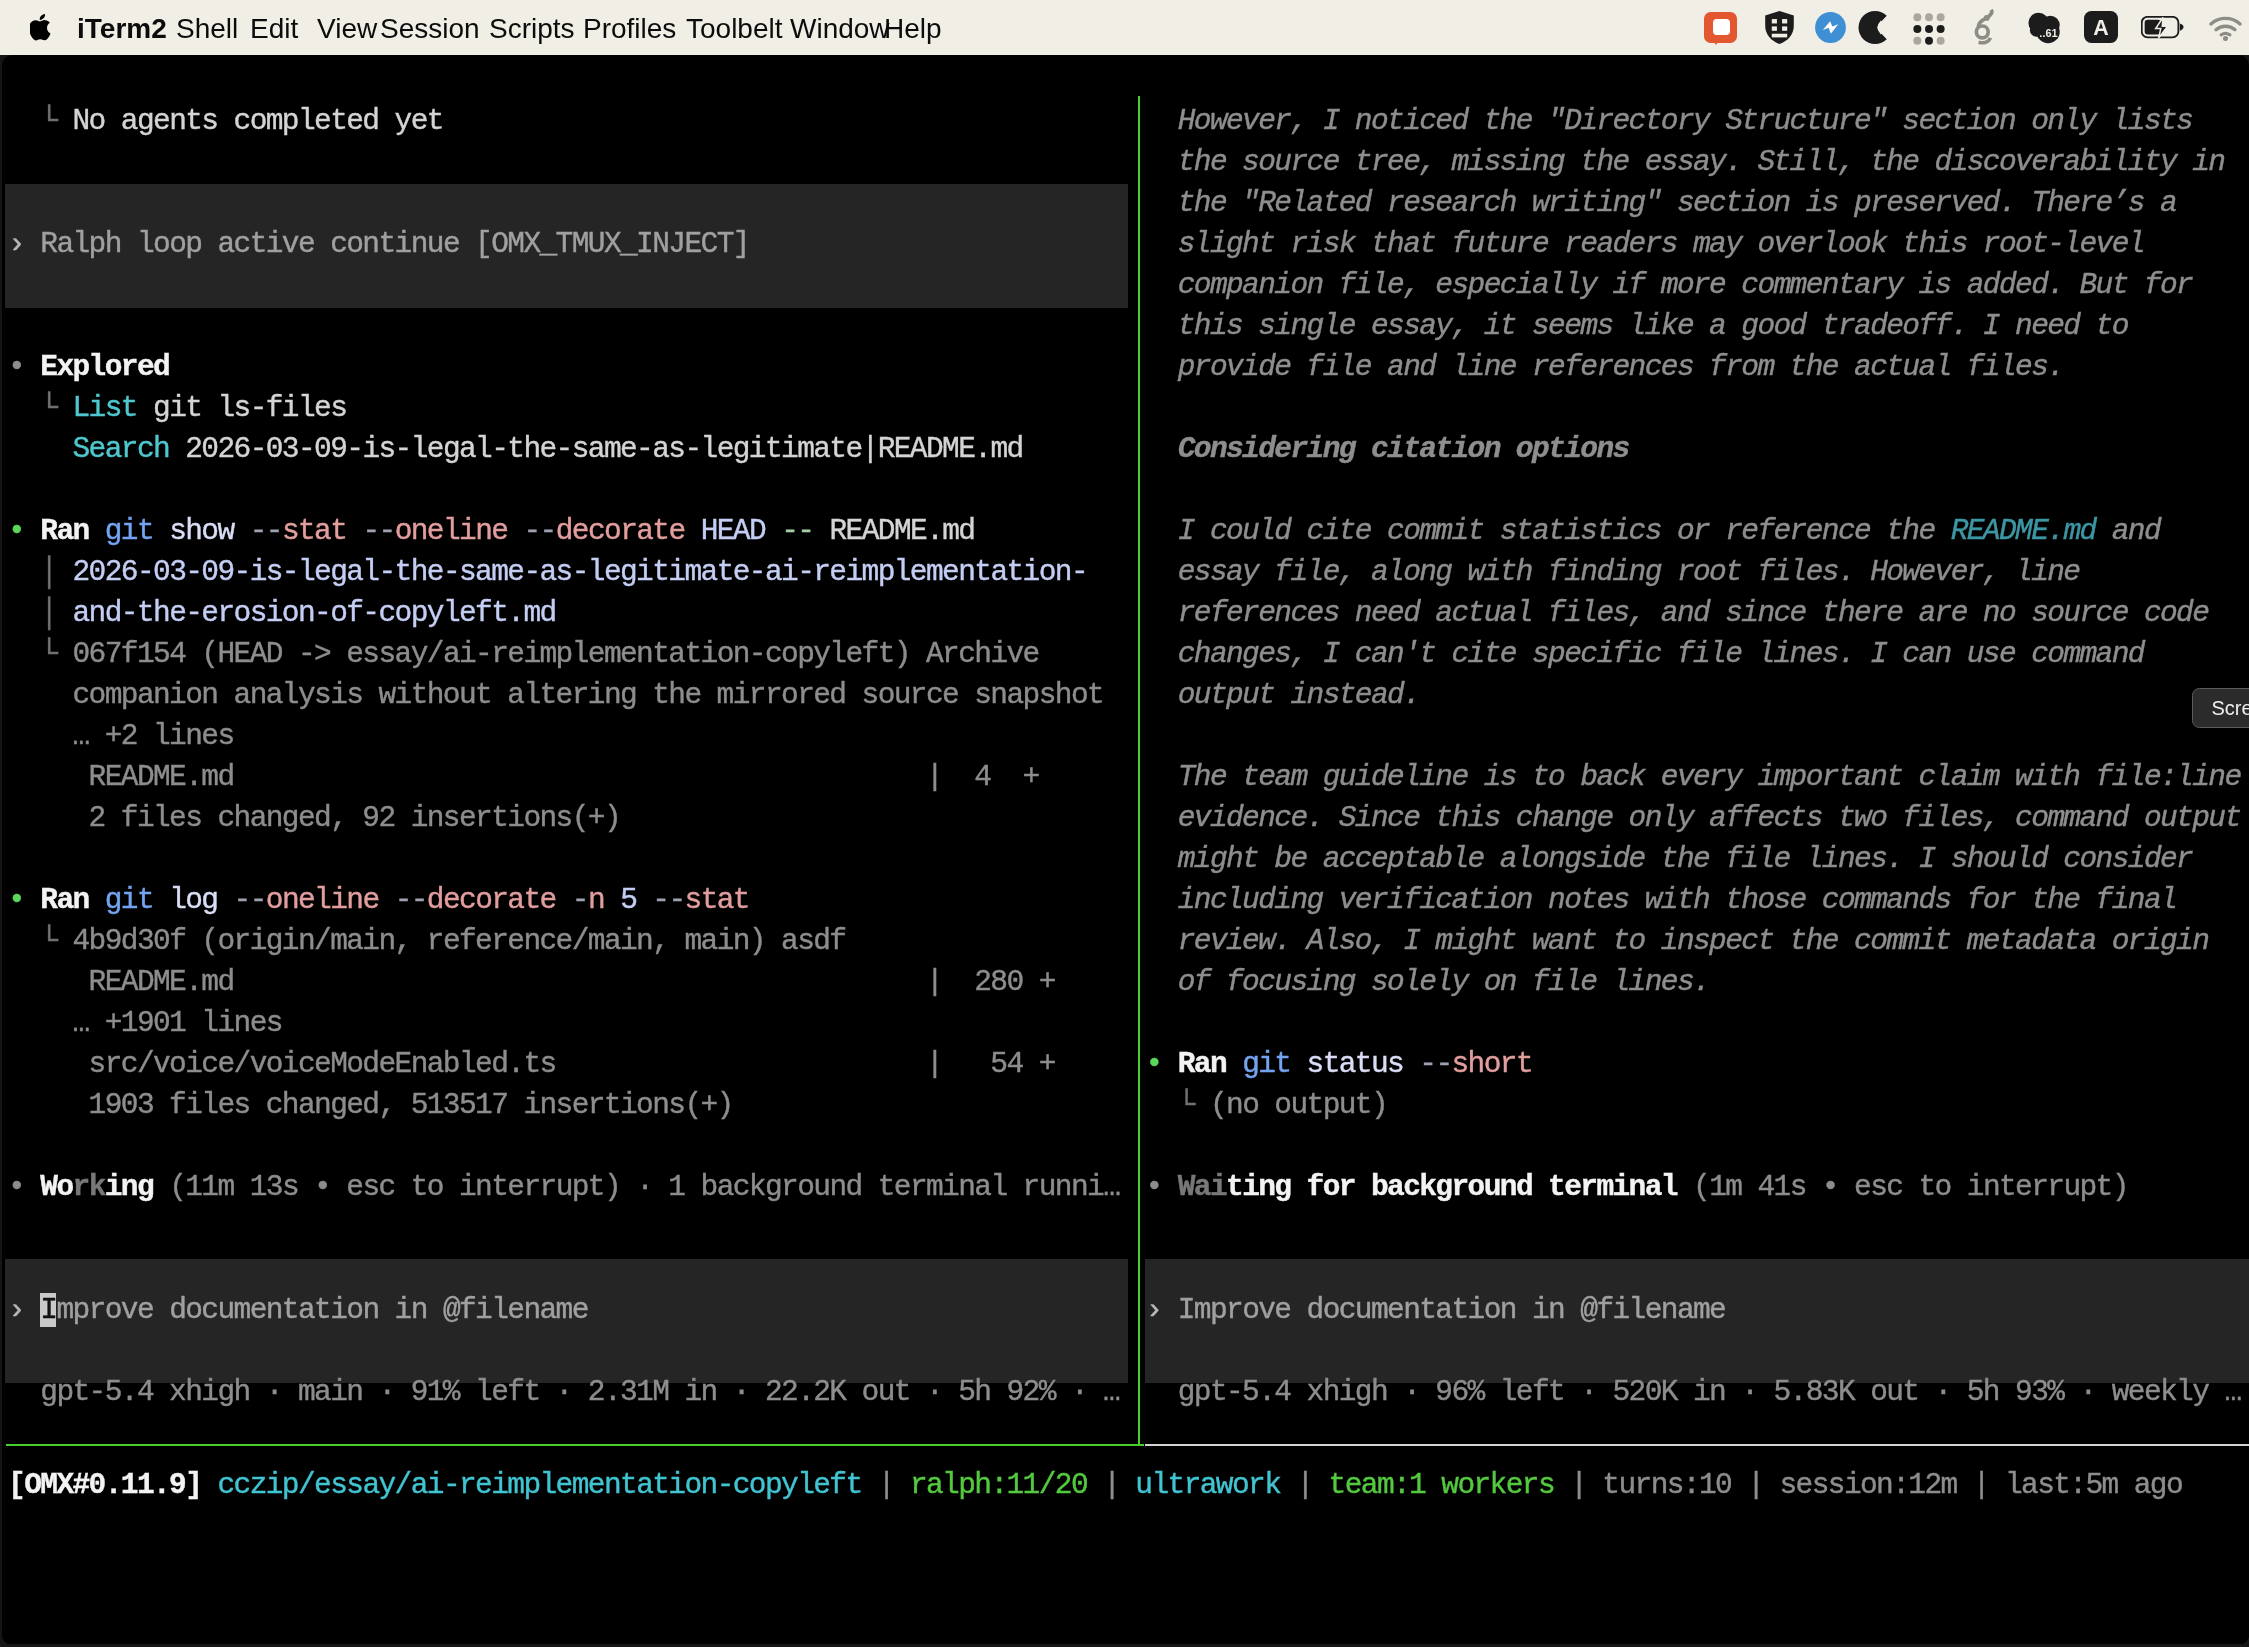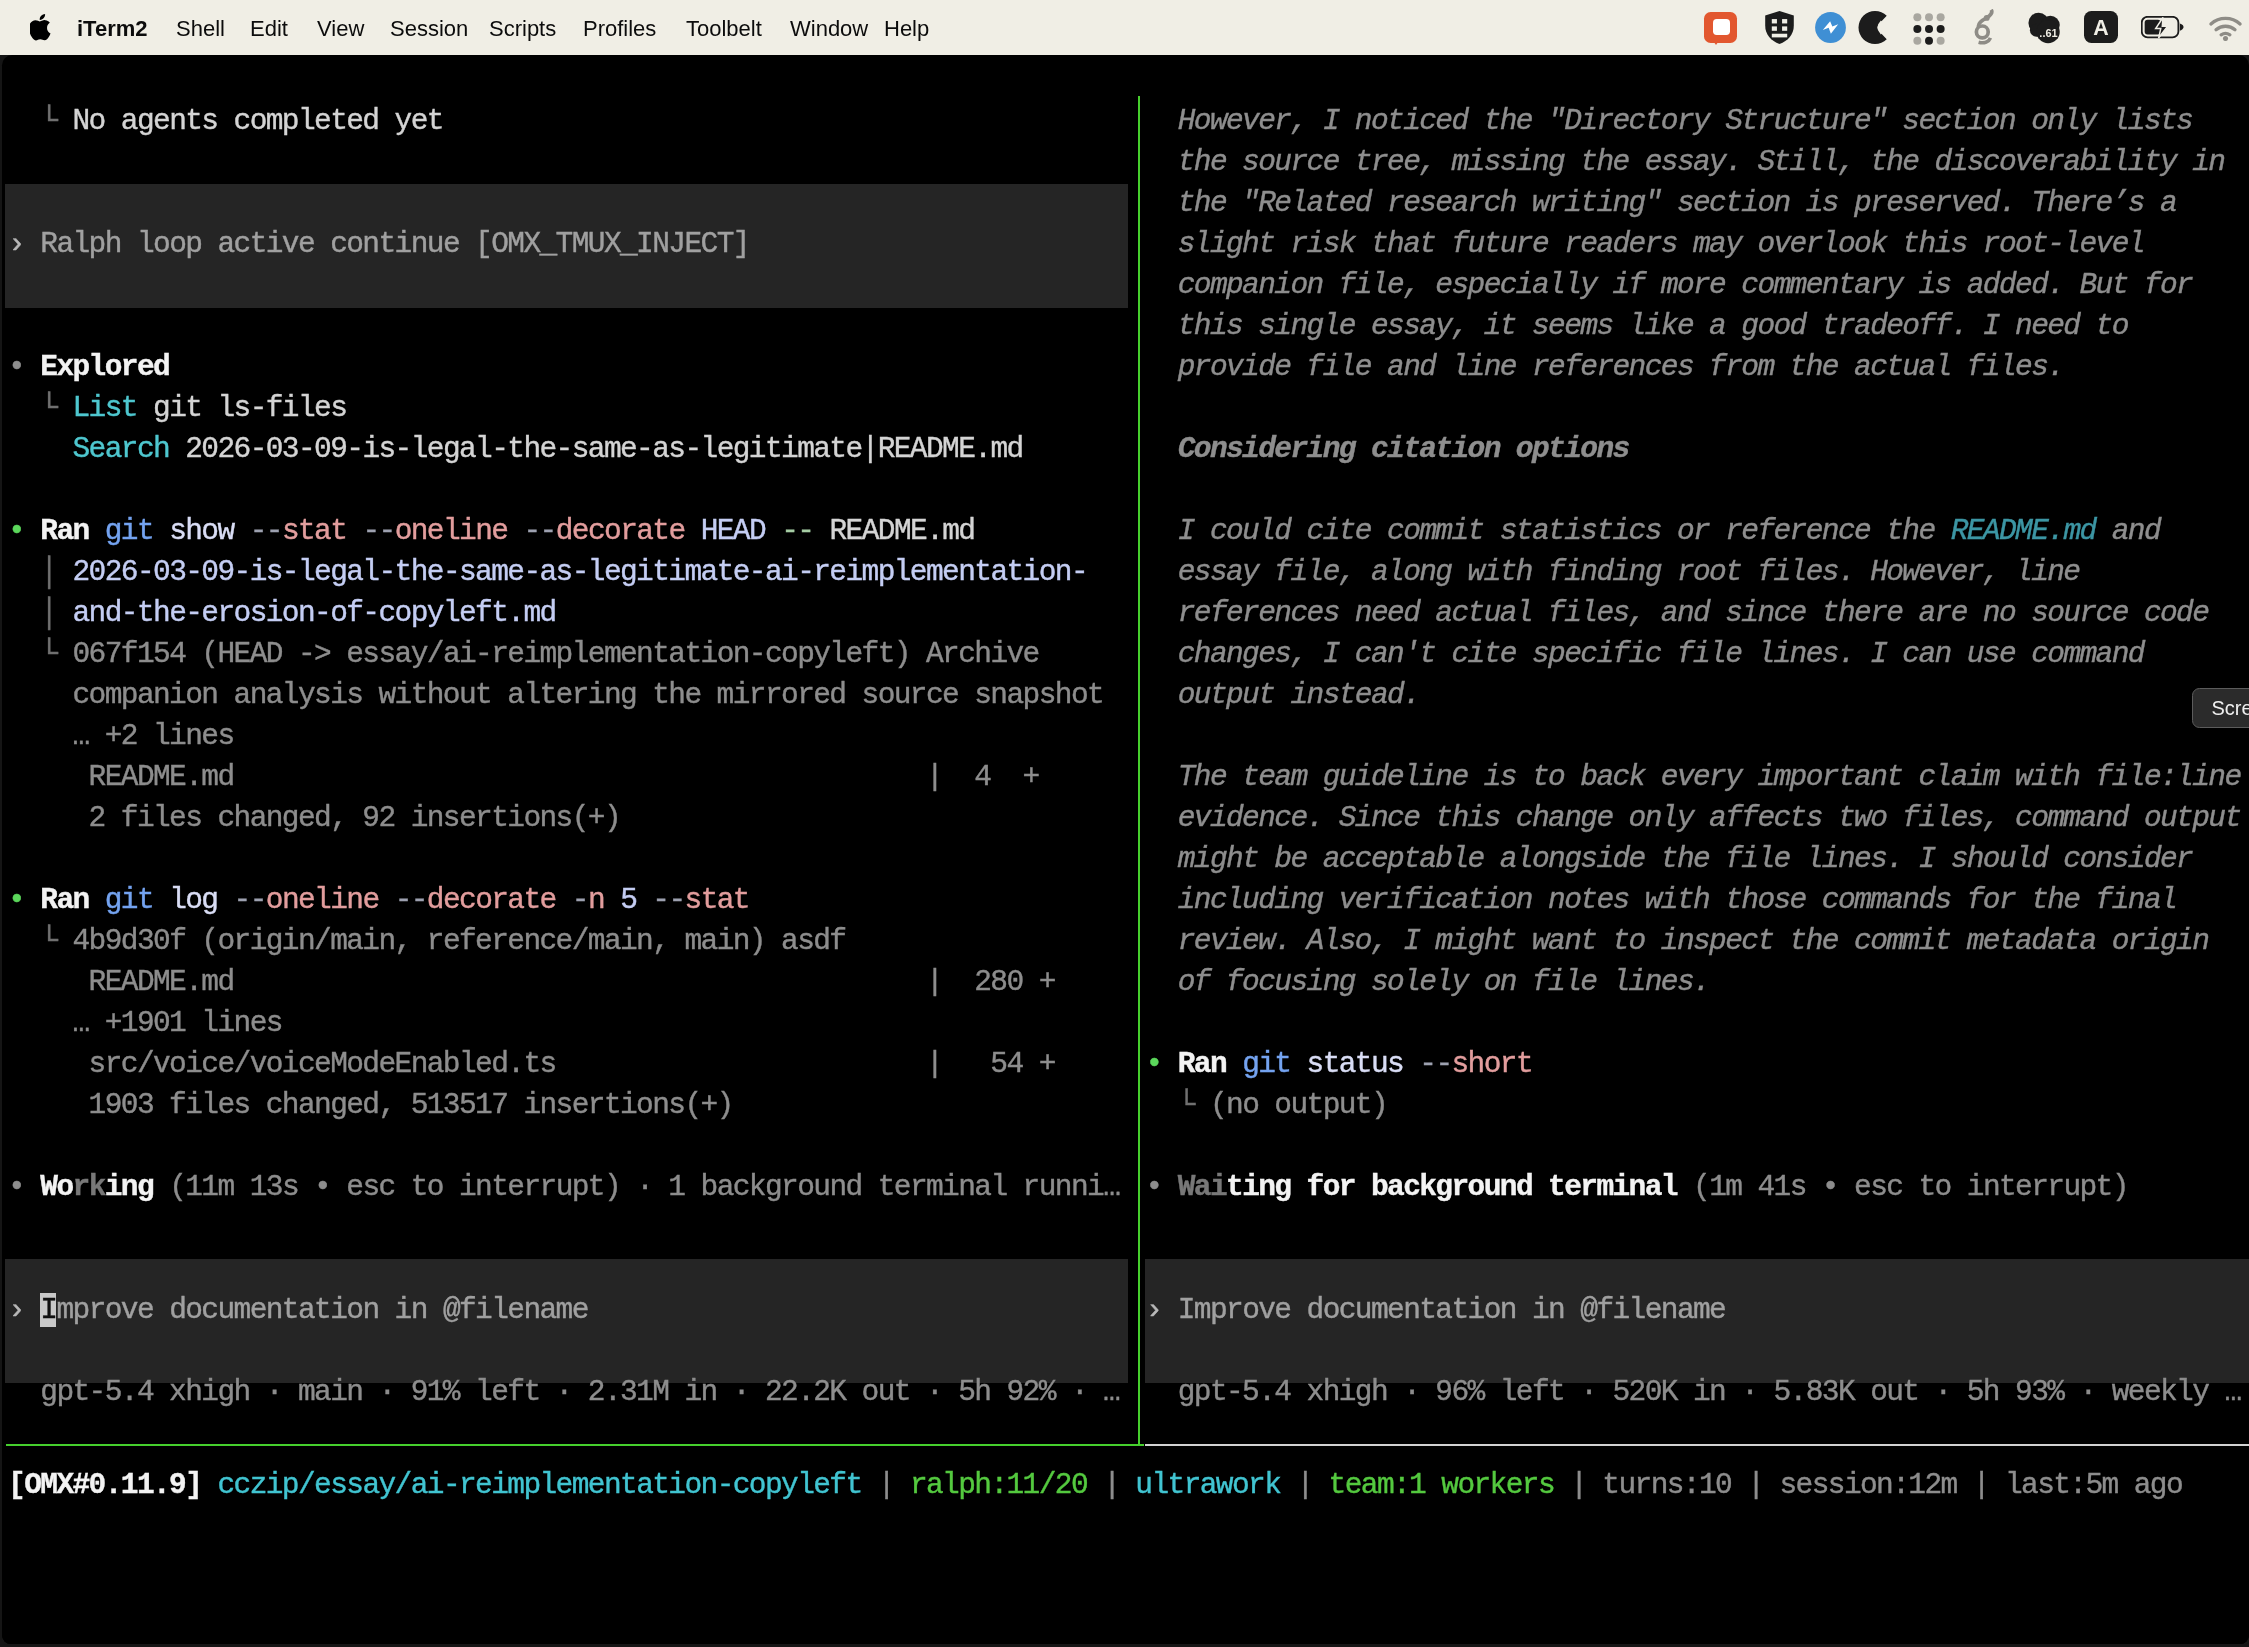--- a/index.html
+++ b/index.html
@@ -1,17 +1,17 @@
 <!DOCTYPE html>
 <html style="font-size:11.8px"><head><meta charset="utf-8"><style>
 * { margin:0; padding:0; box-sizing:border-box; }
 html,body { width:2250px; height:1648px; background:#151515; overflow:hidden; }
 body { font-family:"Liberation Sans", sans-serif; position:relative; }
 .menubar { position:absolute; left:0; top:0; width:2250px; height:55px; background:#f0eee5; }
-.mitem { position:absolute; top:0; height:41px; line-height:57px; font-size:22px; color:#0c0c0c; white-space:nowrap; }
+.mitem { position:absolute; top:0; height:41px; line-height:57px; font-size:28px; color:#0c0c0c; white-space:nowrap; }
 .window { position:absolute; left:1.5px; top:55px; width:2247px; height:1589px;
   background:#000; border-radius:10.3px 10.3px 8.9px 8.9px; overflow:hidden; }
 .titlebar { position:absolute; left:0; top:0; width:100%; height:41px; background:#3b3b3b; }
 .tl { position:absolute; top:12.5px; width:17px; height:17px; border-radius:50%; }
 .title { position:absolute; top:0; left:0; width:100%; height:41px; line-height:42px;
   text-align:center; color:#b2b2b2; font-size:22px; font-weight:bold; }
 .hotkey { position:absolute; top:0; right:10.3px; height:41px; line-height:42px; color:#8a8a8a; font-size:23px; }
 pre { font-family:"Liberation Mono", monospace; font-size:29.5px; line-height:41px;
   letter-spacing:-1.6px; position:absolute; white-space:pre;
   -webkit-text-stroke-width:0.4px; -webkit-text-stroke-color:currentColor; }
@@ -49,21 +49,21 @@
 </style></head>
 <body>
 <div class="menubar">
     <svg style="position:absolute;left:30px;top:12.5px" width="20.7" height="28" viewBox="0 0 28 38">
       <path fill="#000" d="M23.1 20.2c0-4.6 3.7-6.8 3.9-6.9-2.1-3.1-5.4-3.5-6.6-3.6-2.8-.3-5.5 1.7-6.9 1.7-1.4 0-3.6-1.6-6-1.6C4.4 9.8 1.6 11.6.1 14.4c-3.2 5.5-.8 13.7 2.3 18.2 1.5 2.2 3.3 4.7 5.6 4.6 2.3-.1 3.1-1.5 5.9-1.5 2.7 0 3.5 1.5 6 1.4 2.5 0 4-2.2 5.5-4.4 1.7-2.5 2.4-5 2.5-5.1-.1-.1-4.8-1.9-4.8-7.4zM18.6 6.9c1.2-1.5 2.1-3.6 1.8-5.7-1.8.1-4 1.2-5.3 2.7-1.2 1.3-2.2 3.5-1.9 5.5 2 .2 4.1-1 5.4-2.5z"></path>
     </svg>
     <div class="mitem" style="left:77px;font-weight:bold;">iTerm2</div>
     <div class="mitem" style="left:176px;">Shell</div>
     <div class="mitem" style="left:250px;">Edit</div>
     <div class="mitem" style="left:317px;">View</div>
-    <div class="mitem" style="left:390px;">Session</div>
+    <div class="mitem" style="left:380px;">Session</div>
     <div class="mitem" style="left:489px;">Scripts</div>
     <div class="mitem" style="left:583px;text-align:right;">Profiles</div>
     <div class="mitem" style="left:686px;">Toolbelt</div>
     <div class="mitem" style="left:790px;">Window</div>
     <div class="mitem" style="left:884px;">Help</div>
     <div style="position:absolute;left:1704px;top:11.8px;width:33px;height:31px;background:#e2572f;border-radius:6.6px"></div>
     <div style="position:absolute;left:1713px;top:19px;width:17px;height:15.5px;background:#fff;border-radius:3.7px"></div>
     <div style="position:absolute;left:1711px;top:38px;width:0;height:0;border-left:5.2px solid transparent;border-right:5.2px solid transparent;border-top:7.4px solid #e2572f"></div>
     <svg style="position:absolute;left:1763px;top:10.3px" width="33" height="35" viewBox="0 0 45 47">
       <path fill="#1c1c1c" d="M22.5 1 42 7v14c0 12-8 20.5-19.5 25C11 41.5 3 33 3 21V7Z"></path>

